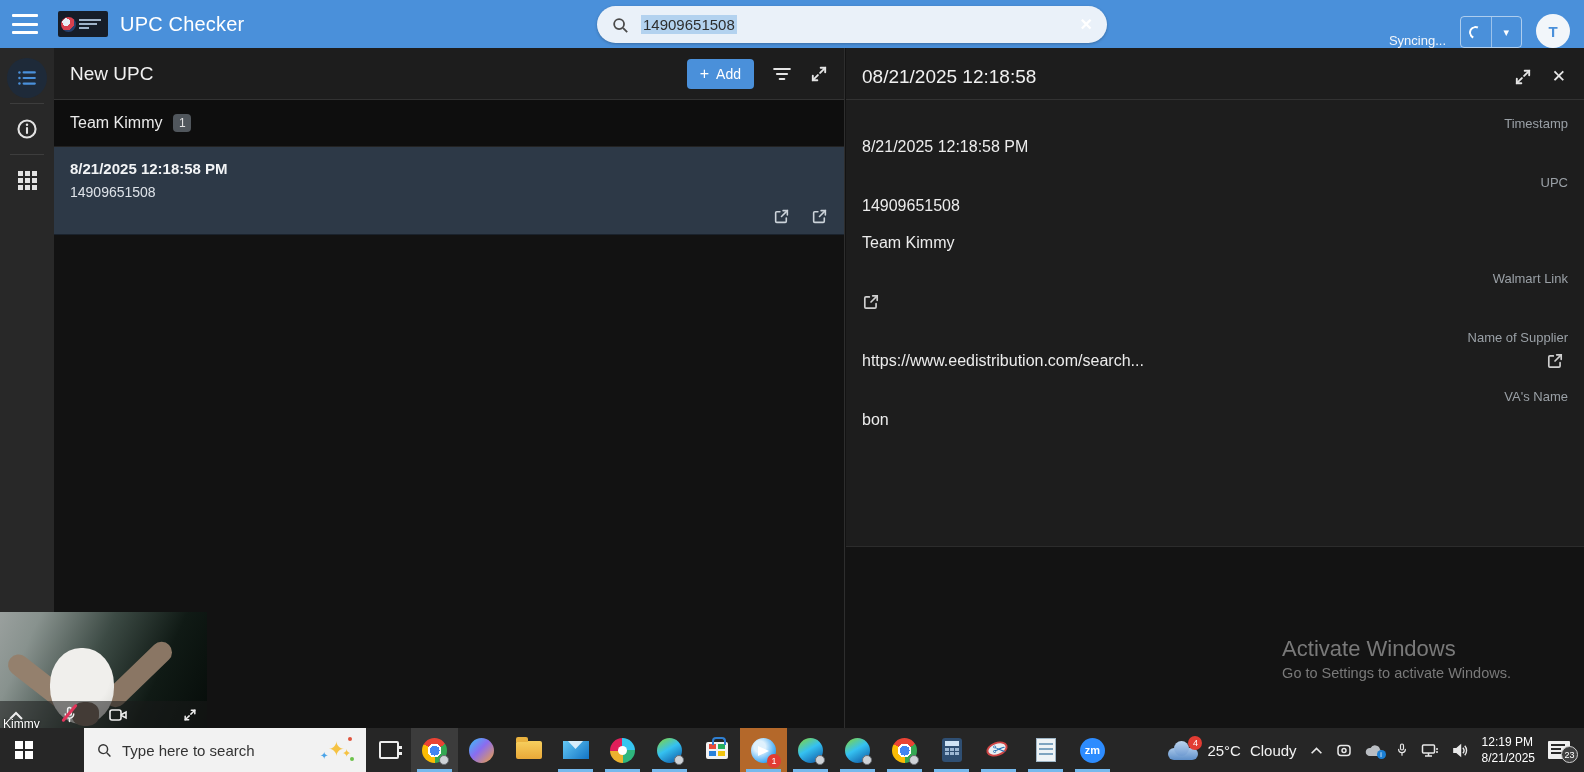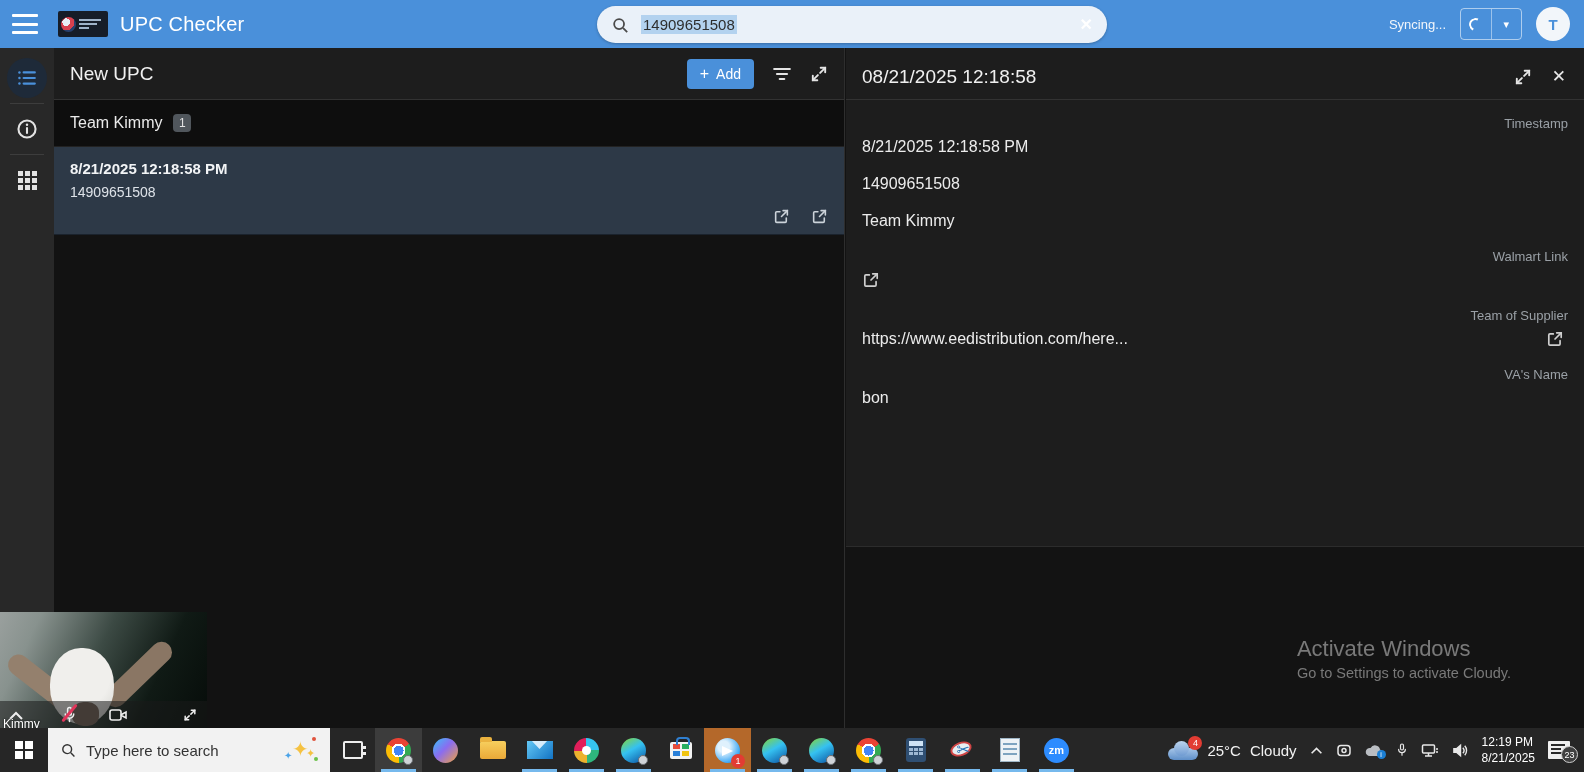--- a/index.html
+++ b/index.html
@@ -20,21 +20,21 @@
   .logo-lines { display:flex; flex-direction:column; gap:2px; }
   .logo-lines i { display:block; height:2px; background:#9fb3c8; }
   .logo-lines i:nth-child(1){width:22px;} .logo-lines i:nth-child(2){width:18px;} .logo-lines i:nth-child(3){width:10px;}
   .app-title { margin-left:12px; color:#fff; font-size:20px; letter-spacing:.2px; }
   .search-box { position:absolute; left:597px; top:6px; width:510px; height:37px;
     background:#eaf1f9; border-radius:19px; display:flex; align-items:center;
     box-shadow:0 1px 3px rgba(0,0,0,.25); padding:0 14px; }
   .search-box .mag { color:#4a4a4a; margin-right:12px; }
   .search-value { font-size:15px; color:#2e2e2e; background:#b3d2ef; padding:1px 2px; }
   .search-clear { margin-left:auto; color:#fff; font-size:16px; font-weight:bold; cursor:pointer; }
-  .top-right { position:absolute; right:14px; top:0; height:48px; display:flex; align-items:center; gap:14px; }
+  .top-right { position:absolute; right:14px; top:0; height:48px; display:flex; align-items:flex-end; gap:14px; }
   .syncing { color:#f2f6fb; font-size:13px; }
   .split-btn { width:62px; height:32px; border:1px solid rgba(255,255,255,.55); border-radius:4px;
     display:flex; cursor:pointer; }
   .split-btn .half { flex:1; display:flex; align-items:center; justify-content:center; }
   .split-btn .half+.half { border-left:1px solid rgba(255,255,255,.45); }
   .spinner { width:13px; height:13px; border:2px solid rgba(255,255,255,0); border-left-color:#fff;
     border-top-color:#fff; border-radius:50%; transform:rotate(-20deg); }
   .caret { color:#fff; font-size:11px; }
   .avatar { width:34px; height:34px; border-radius:50%; background:#f2f6fa; color:#4a90da;
     font-weight:bold; font-size:15px; display:flex; align-items:center; justify-content:center; cursor:pointer; }
@@ -113,21 +113,21 @@
   
   .taskbar { position:absolute; left:0; bottom:0; width:1584px; height:44px; background:#262626;
     display:flex; align-items:stretch; z-index:50; color:#fff; }
   .tb-btn { width:47px; display:flex; align-items:center; justify-content:center; position:relative; cursor:pointer; }
   .tb-btn.running::after { content:""; position:absolute; left:6px; right:6px; bottom:0; height:3px; background:#76b9ed; }
   .tb-btn.active-app { background:#3c3c3c; }
   .tb-btn.orange-app { background:#b4682a; }
   .win-logo { display:grid; grid-template-columns:8px 8px; grid-template-rows:8px 8px; gap:2px; }
   .win-logo i { background:#fff; }
   .tb-search { width:282px; background:#f2f2f2; display:flex; align-items:center; padding:0 12px;
-    gap:10px; cursor:text; }
+    gap:10px; cursor:text;margin-left:36px; }
   .tb-search-text { color:#333; font-size:15px; white-space:nowrap; }
   .sparkles { margin-left:auto; position:relative; width:34px; height:30px; }
   .sp { position:absolute; }
   .sp-big { color:#f5c242; font-size:20px; left:8px; top:2px; }
   .sp-small { color:#f5c242; font-size:11px; left:22px; top:12px; }
   .sp-blue { color:#4aa3e8; font-size:10px; left:0px; top:15px; }
   .sp-dot-r { width:4px; height:4px; border-radius:50%; background:#e0533d; left:28px; top:2px; }
   .sp-dot-g { width:4px; height:4px; border-radius:50%; background:#6cc24a; left:30px; top:22px; }
   .circle-ic { width:25px; height:25px; border-radius:50%; }
   .chrome-ic { background:
@@ -343,20 +343,21 @@
   </div>
 
   <div class="detail-content">
     <div class="field">
       <div class="flabel">Timestamp</div>
       <div class="fvalrow">
           <span class="fvalue">8/21/2025 12:18:58 PM</span>
         </div>
     </div>
     <div class="field">
+      <div class="flabel">UPC</div>
       <div class="fvalrow">
           <span class="fvalue">14909651508</span>
         </div>
     </div>
     <div class="field">
       <div class="fvalrow">
           <span class="fvalue">Team Kimmy</span>
         </div>
     </div>
     <div class="field">
@@ -365,43 +366,43 @@
         <span class="flink">
           <svg width="18" height="18" viewBox="0 0 16 16" fill="none" stroke="currentColor" stroke-width="1.5" stroke-linecap="round">
               <path d="M6.5 3.5H3.5a1 1 0 0 0-1 1v8a1 1 0 0 0 1 1h8a1 1 0 0 0 1-1V9.5"></path>
               <path d="M9.5 2.5h4v4"></path>
               <path d="M13.5 2.5L8 8"></path>
             </svg>
         </span>
       </div>
     </div>
     <div class="field">
-      <div class="flabel">Team of Supplier</div>
+      <div class="flabel">Name of Supplier</div>
       <div class="fvalrow">
-        <span class="fvalue">https://www.eedistribution.com/here...</span>
+        <span class="fvalue">https://www.eedistribution.com/search...</span>
         <span class="flink">
           <svg width="18" height="18" viewBox="0 0 16 16" fill="none" stroke="currentColor" stroke-width="1.5" stroke-linecap="round">
               <path d="M6.5 3.5H3.5a1 1 0 0 0-1 1v8a1 1 0 0 0 1 1h8a1 1 0 0 0 1-1V9.5"></path>
               <path d="M9.5 2.5h4v4"></path>
               <path d="M13.5 2.5L8 8"></path>
             </svg>
         </span>
       </div>
     </div>
     <div class="field">
       <div class="flabel">VA's Name</div>
       <div class="fvalrow">
           <span class="fvalue">bon</span>
         </div>
     </div>
   </div>
 
   <div class="watermark">
     <div class="wm-title">Activate Windows</div>
-    <div class="wm-sub">Go to Settings to activate Cloudy.</div>
+    <div class="wm-sub">Go to Settings to activate Windows.</div>
   </div>
 </div>
 
 <div class="webcam">
   <div class="arm arm-l"></div>
   <div class="arm arm-r"></div>
   <div class="headwrap"></div>
   <div class="face"></div>
   <div class="cam-bar">
     <span class="cam-chevron">

